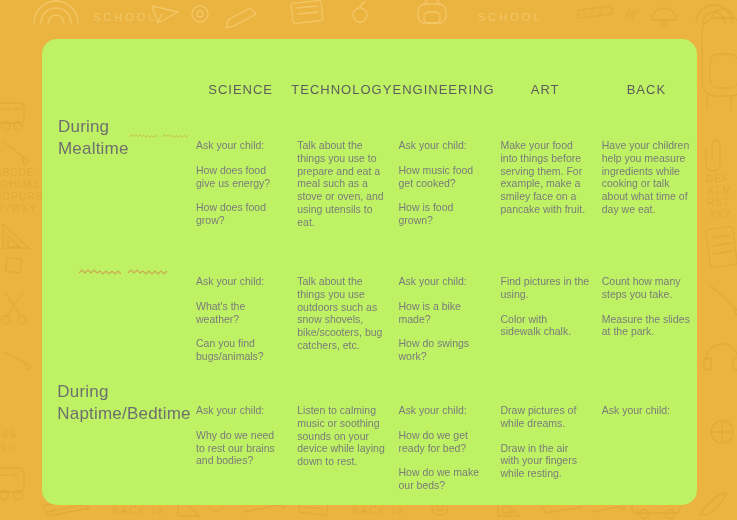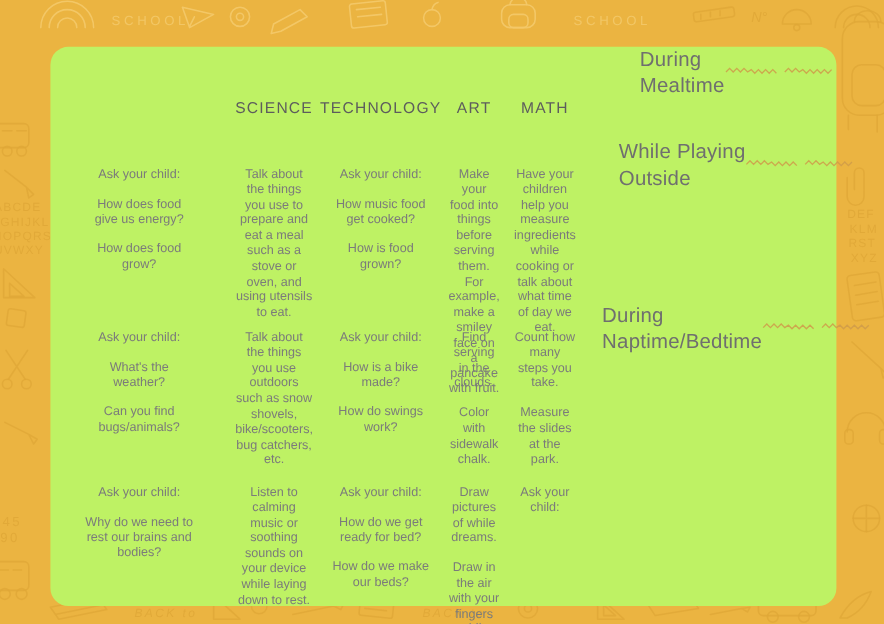--- a/index.html
+++ b/index.html
@@ -35,21 +35,21 @@
   .label-cell{
     display:flex;flex-direction:row;justify-content:center;
     padding-left:16px;
   }
   .row-label{
     font-size:17px;line-height:1.3;color:#6f6f6f;
     white-space:pre-line;letter-spacing:.2px;
   }
   .squiggle{margin-top:16px;display:block;}
   .cell{
-    padding:23px 6px 0 6px;text-align:center;
+    padding:23px 6px 0 6px;
     font-size:10.5px;line-height:1.22;color:#7b7b7b;
   }
   .cell p{margin:0 auto 12px auto;max-width:90px;}
 </style>
 </head>
 <body>
 
 <svg class="doodle-layer" viewBox="0 0 737 520">
 
   <g>
@@ -204,22 +204,23 @@
     <path class="dd" d="M700 515 q10 -18 26 -22 q-6 16 -20 22 z"></path>
   </g>
 </svg>
 
 <div class="panel">
   <div class="grid">
 
     <div class="corner"></div>
     <div class="col-header">SCIENCE</div>
     <div class="col-header">TECHNOLOGY</div>
+    <div class="col-header">ENGINEERING</div>
     <div class="col-header">ART</div>
-    <div class="col-header">MATH</div>
+    <div class="col-header">BACK</div>
 
     <div class="label-cell">
       <div class="row-label">During
 Mealtime</div>
       <svg class="squiggle" width="92" height="8" viewBox="0 0 92 8">
         <path d="M1 5 L4 2 L7 5 L10 2 L13 5 L16 2 L19 5 L22 3 L25 6 L28 3 L31 6 L34 3 L37 6 L40 3 L43 6 M50 5 L53 2 L56 5 L59 2 L62 5 L65 3 L68 6 L71 3 L74 6 L77 3 L80 6 L83 3 L86 6 L89 3" fill="none" stroke="#cf9b4a" stroke-width="1.1" opacity="0.85"></path>
       </svg>
     </div>
     <div class="cell">
         <p>Ask your child:</p>
@@ -235,41 +236,39 @@
         <p>How is food grown?</p>
       </div>
     <div class="cell">
         <p>Make your food into things before serving them. For example, make a smiley face on a pancake with fruit.</p>
       </div>
     <div class="cell">
         <p>Have your children help you measure ingredients while cooking or talk about what time of day we eat.</p>
       </div>
 
     <div class="label-cell">
-      <div class="row-label">While Playing
-Outside</div>
       <svg class="squiggle" width="92" height="8" viewBox="0 0 92 8">
         <path d="M1 5 L4 2 L7 5 L10 2 L13 5 L16 2 L19 5 L22 3 L25 6 L28 3 L31 6 L34 3 L37 6 L40 3 L43 6 M50 5 L53 2 L56 5 L59 2 L62 5 L65 3 L68 6 L71 3 L74 6 L77 3 L80 6 L83 3 L86 6 L89 3" fill="none" stroke="#cf9b4a" stroke-width="1.1" opacity="0.85"></path>
       </svg>
     </div>
     <div class="cell">
         <p>Ask your child:</p>
         <p>What's the weather?</p>
         <p>Can you find bugs/animals?</p>
       </div>
     <div class="cell">
         <p>Talk about the things you use outdoors such as snow shovels, bike/scooters, bug catchers, etc.</p>
       </div>
     <div class="cell">
         <p>Ask your child:</p>
         <p>How is a bike made?</p>
         <p>How do swings work?</p>
       </div>
     <div class="cell">
-        <p>Find serving in the clouds.</p>
+        <p>Find pictures in the using.</p>
         <p>Color with sidewalk chalk.</p>
       </div>
     <div class="cell">
         <p>Count how many steps you take.</p>
         <p>Measure the slides at the park.</p>
       </div>
 
     <div class="label-cell">
       <div class="row-label">During
 Naptime/Bedtime</div>

